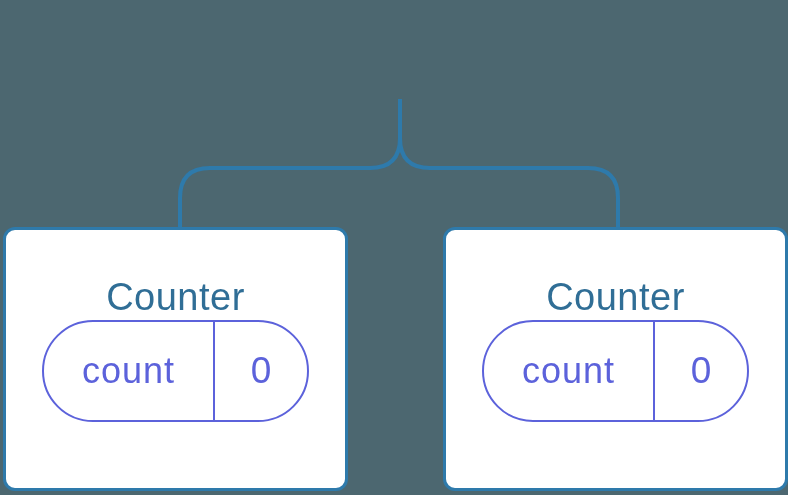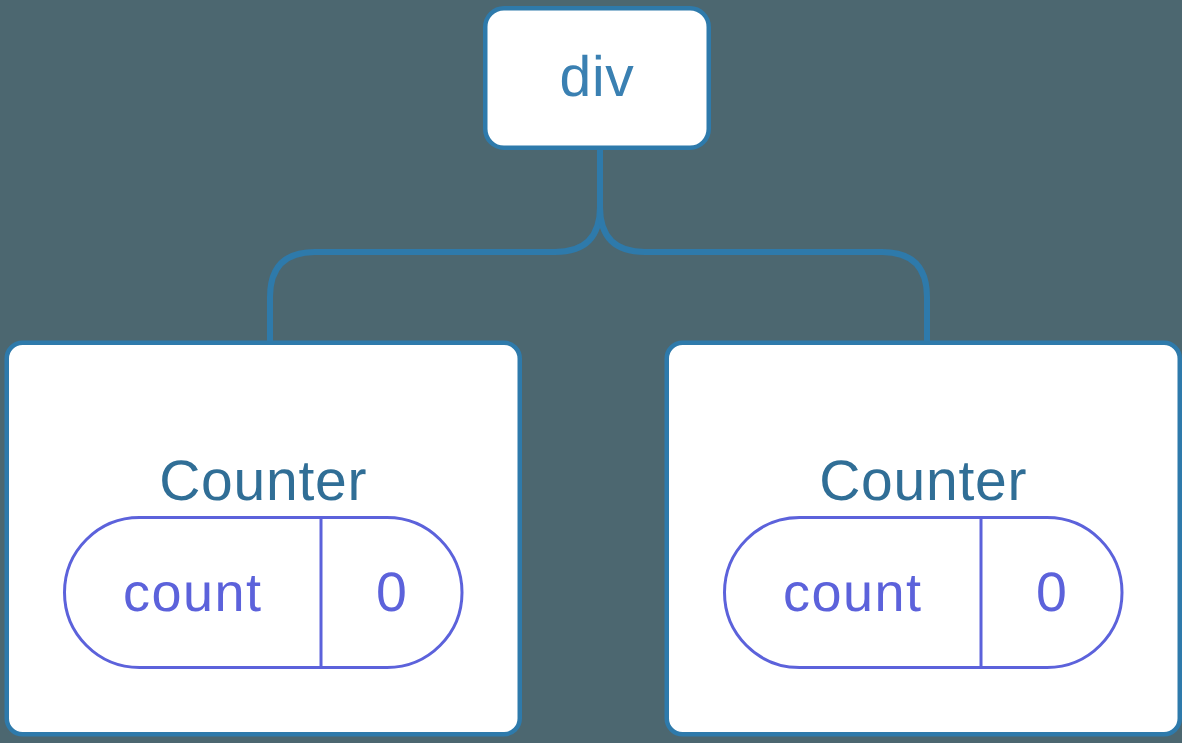--- a/index.html
+++ b/index.html
@@ -53,21 +53,21 @@
     top: 227px;
     width: 345px;
     height: 264px;
     box-sizing: border-box;
     background: #FFFFFF;
     border: 3px solid #2E7AAB;
     border-radius: 12px;
     display: flex;
     flex-direction: column;
     align-items: center;
-    padding-top: 68px;
+    padding-top: 44px;
     z-index: 2;
   }
   .card-left  { left: 3px; }
   .card-right { left: 443px; }
   .card-title {
     color: #306E96;
     font-size: 38px;
     font-weight: 500;
     line-height: 46px;
     letter-spacing: 0.5px;
@@ -105,23 +105,20 @@
 </head>
 <body>
 
 <div class="stage">
 
   <svg class="connectors" width="788" height="495" viewBox="0 0 788 495" aria-hidden="true">
     <path d="M400,99 L400,138 Q400,168 370,168 L210,168 Q180,168 180,198 L180,230" stroke="#2E7AAB"></path>
     <path d="M400,99 L400,138 Q400,168 430,168 L588,168 Q618,168 618,198 L618,230" stroke="#2E7AAB"></path>
   </svg>
 
-  <div class="root-node">
-    <span class="root-label">div</span>
-  </div>
 
   <div class="card card-left">
     <div class="card-title">Counter</div>
     <div class="state-pill">
       <div class="state-key">count</div>
       <div class="state-value">0</div>
     </div>
   </div>
 
   <div class="card card-right">

